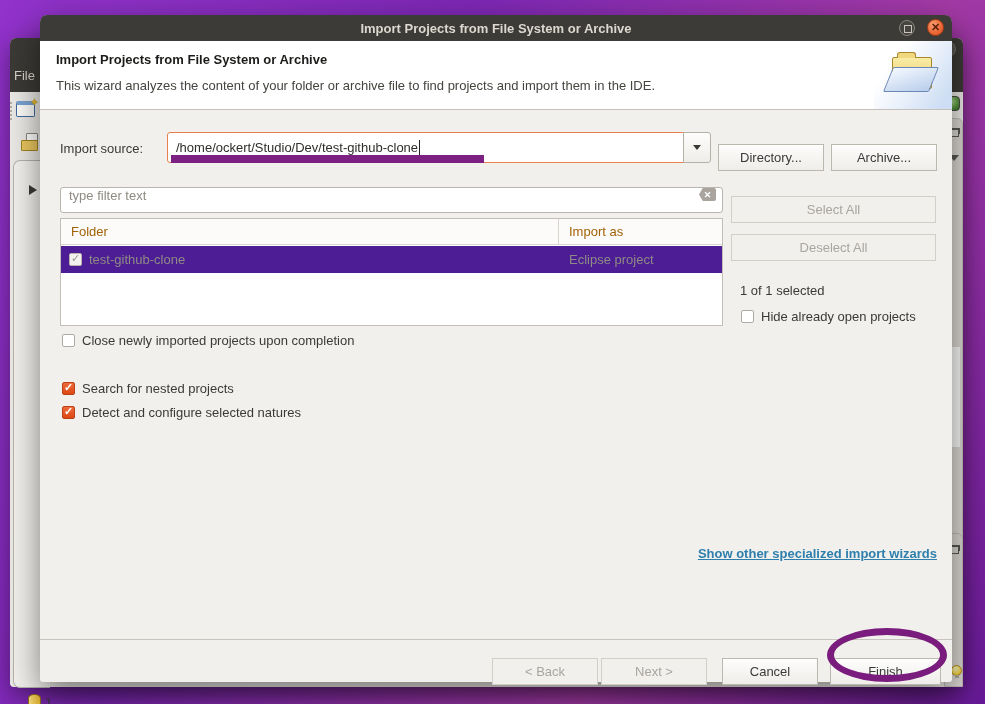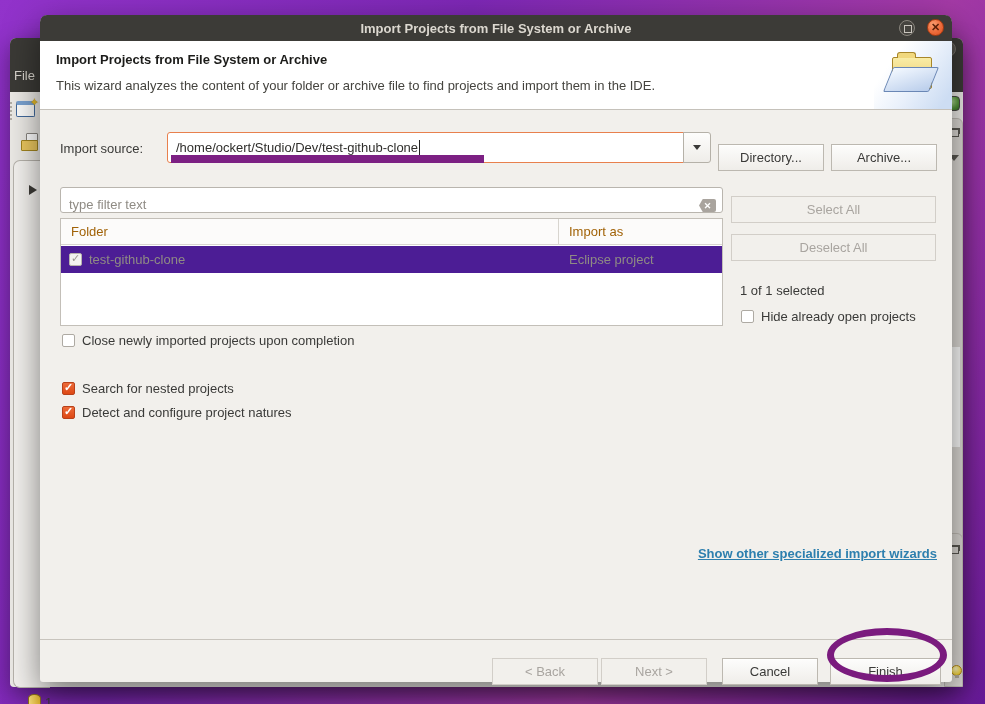--- a/index.html
+++ b/index.html
@@ -94,21 +94,21 @@
     background:linear-gradient(#fdfdfc,#efede9); border:1px solid #b5b1a8; border-radius:0 3px 3px 0;
     display:flex; align-items:center; justify-content:center; }
   .arrow-dn { width:0; height:0; border-top:5px solid #3a3a38;
     border-left:4px solid transparent; border-right:4px solid transparent; }
   .ann-underline { left:131px; top:140px; width:313px; height:8px; background:#7c2083; }
   .btn-directory { left:678px; top:119px; width:106px; }
   .btn-archive  { left:791px; top:119px; width:106px; }
 
   
   .filter { left:20px; top:172px; width:663px; height:26px; background:#fff;
-    border:1px solid #b9b5ae; border-radius:3px; display:flex; align-items:flex-end; }
+    border:1px solid #b9b5ae; border-radius:3px; display:flex; align-items:flex-start; }
   .filter input { flex:1; border:none; outline:none; background:transparent;
     font-family:"Liberation Sans",sans-serif; font-size:13px; color:#33312e; padding:0 8px; }
   .filter input::placeholder { color:#8f8b84; }
   .clear-ic { width:17px; height:13px; margin-right:6px; background:#a9a49e; color:#fff;
     font-size:9px; font-weight:bold; display:flex; align-items:center; justify-content:center;
     clip-path:polygon(22% 0,100% 0,100% 100%,22% 100%,0 50%); border-radius:2px; }
 
   
   .table { left:20px; top:203px; width:663px; height:108px; background:#fff; border:1px solid #c3bfb8; }
   .thead { position:absolute; left:0; top:0; width:100%; height:26px; background:#fcfbfa;
@@ -253,21 +253,21 @@
     <span>Close newly imported projects upon completion</span>
   </div>
 
 
   <div class="abs cb-row opt2">
     <span class="cb checked-orange"></span>
     <span>Search for nested projects</span>
   </div>
   <div class="abs cb-row opt3">
     <span class="cb checked-orange"></span>
-    <span>Detect and configure project natures</span>
+    <span>Detect and configure selected natures</span>
   </div>
 
 
   <div class="abs link wiz-link">Show other specialized import wizards</div>
 
   <div class="abs footer">
     <div class="btn disabled btn-back">&lt; Back</div>
     <div class="btn disabled btn-next">Next &gt;</div>
     <div class="btn btn-cancel">Cancel</div>
     <div class="btn btn-finish">Finish</div>

